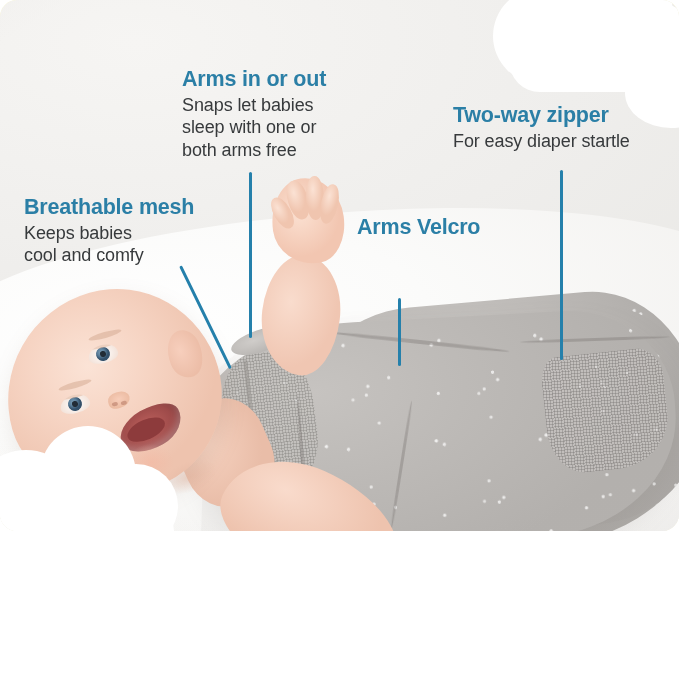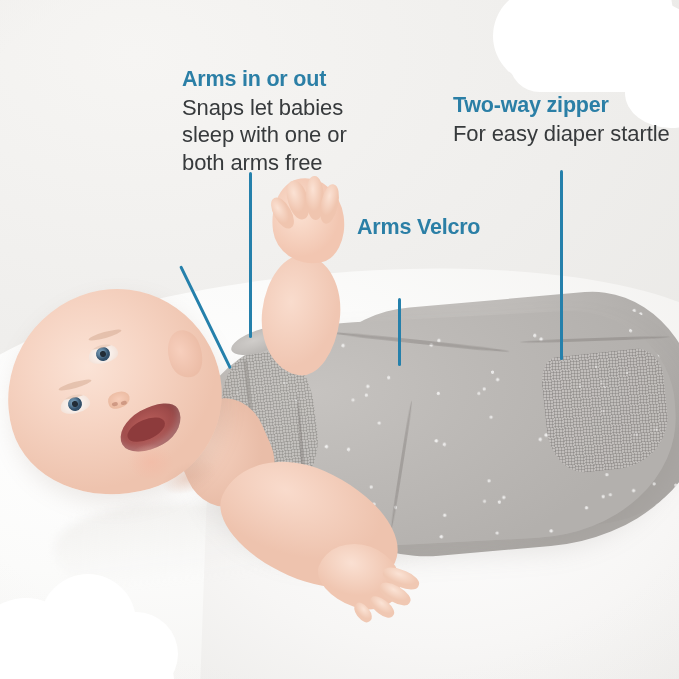--- a/index.html
+++ b/index.html
@@ -4,24 +4,25 @@
 <title>Baby Sleep Sack Feature Callouts</title>
 <style>
   html, body {
     margin: 0;
     padding: 0;
     background: #ffffff;
   }
   #stage {
     position: relative;
     width: 679px;
-    height: 679px;
+    height: 531px;
     overflow: hidden;
     background: #fef9c3;
     font-family: "Liberation Sans", "DejaVu Sans", sans-serif;
+    border-radius: 17px;
     -webkit-font-smoothing: antialiased;
   }
 
   
   .scene {
     position: absolute;
     inset: 0;
     overflow: hidden;
   }
   
@@ -367,30 +368,30 @@
     margin: 0;
     font-size: 21.5px;
     font-weight: 700;
     line-height: 1.12;
     letter-spacing: -0.2px;
     color: #2b7fa6;
     white-space: nowrap;
   }
   .callout .desc {
     margin: 3px 0 0 0;
-    font-size: 22px;
+    font-size: 18px;
     font-weight: 400;
     line-height: 1.24;
     letter-spacing: -0.1px;
     color: #373a3c;
     white-space: pre-line;
   }
 
   .c-arms    { left: 182px; top: 67px;  }
-  .c-zipper  { left: 453px; top: 93px; }
+  .c-zipper  { left: 453px; top: 103px; }
   .c-mesh    { left: 24px;  top: 195px; }
   .c-velcro  { left: 357px; top: 215px; }
 
   
   .p-arms    { left: 249px; top: 172px; width: 3px;  height: 166px; }
   .p-zipper  { left: 560px; top: 170px; width: 3px;  height: 190px; }
   .p-velcro  { left: 398px; top: 298px; width: 3px;  height: 68px;  }
   .p-mesh    { left: 179px; top: 266px; width: 3px;  height: 114px;
                transform-origin: top center; transform: rotate(-26deg); }
 
@@ -498,18 +499,23 @@
     <p class="desc">Snaps let babies
 sleep with one or
 both arms free</p>
   </div>
 
   <div class="callout c-zipper">
     <p class="title">Two-way zipper</p>
     <p class="desc">For easy diaper startle</p>
   </div>
 
+  <div class="callout c-mesh">
+    <p class="title">Breathable mesh</p>
+    <p class="desc">Keeps babies
+cool and comfy</p>
+  </div>
 
   <div class="callout c-velcro">
     <p class="title">Arms Velcro</p>
   </div>
 
 </div>
 
 </body></html>

